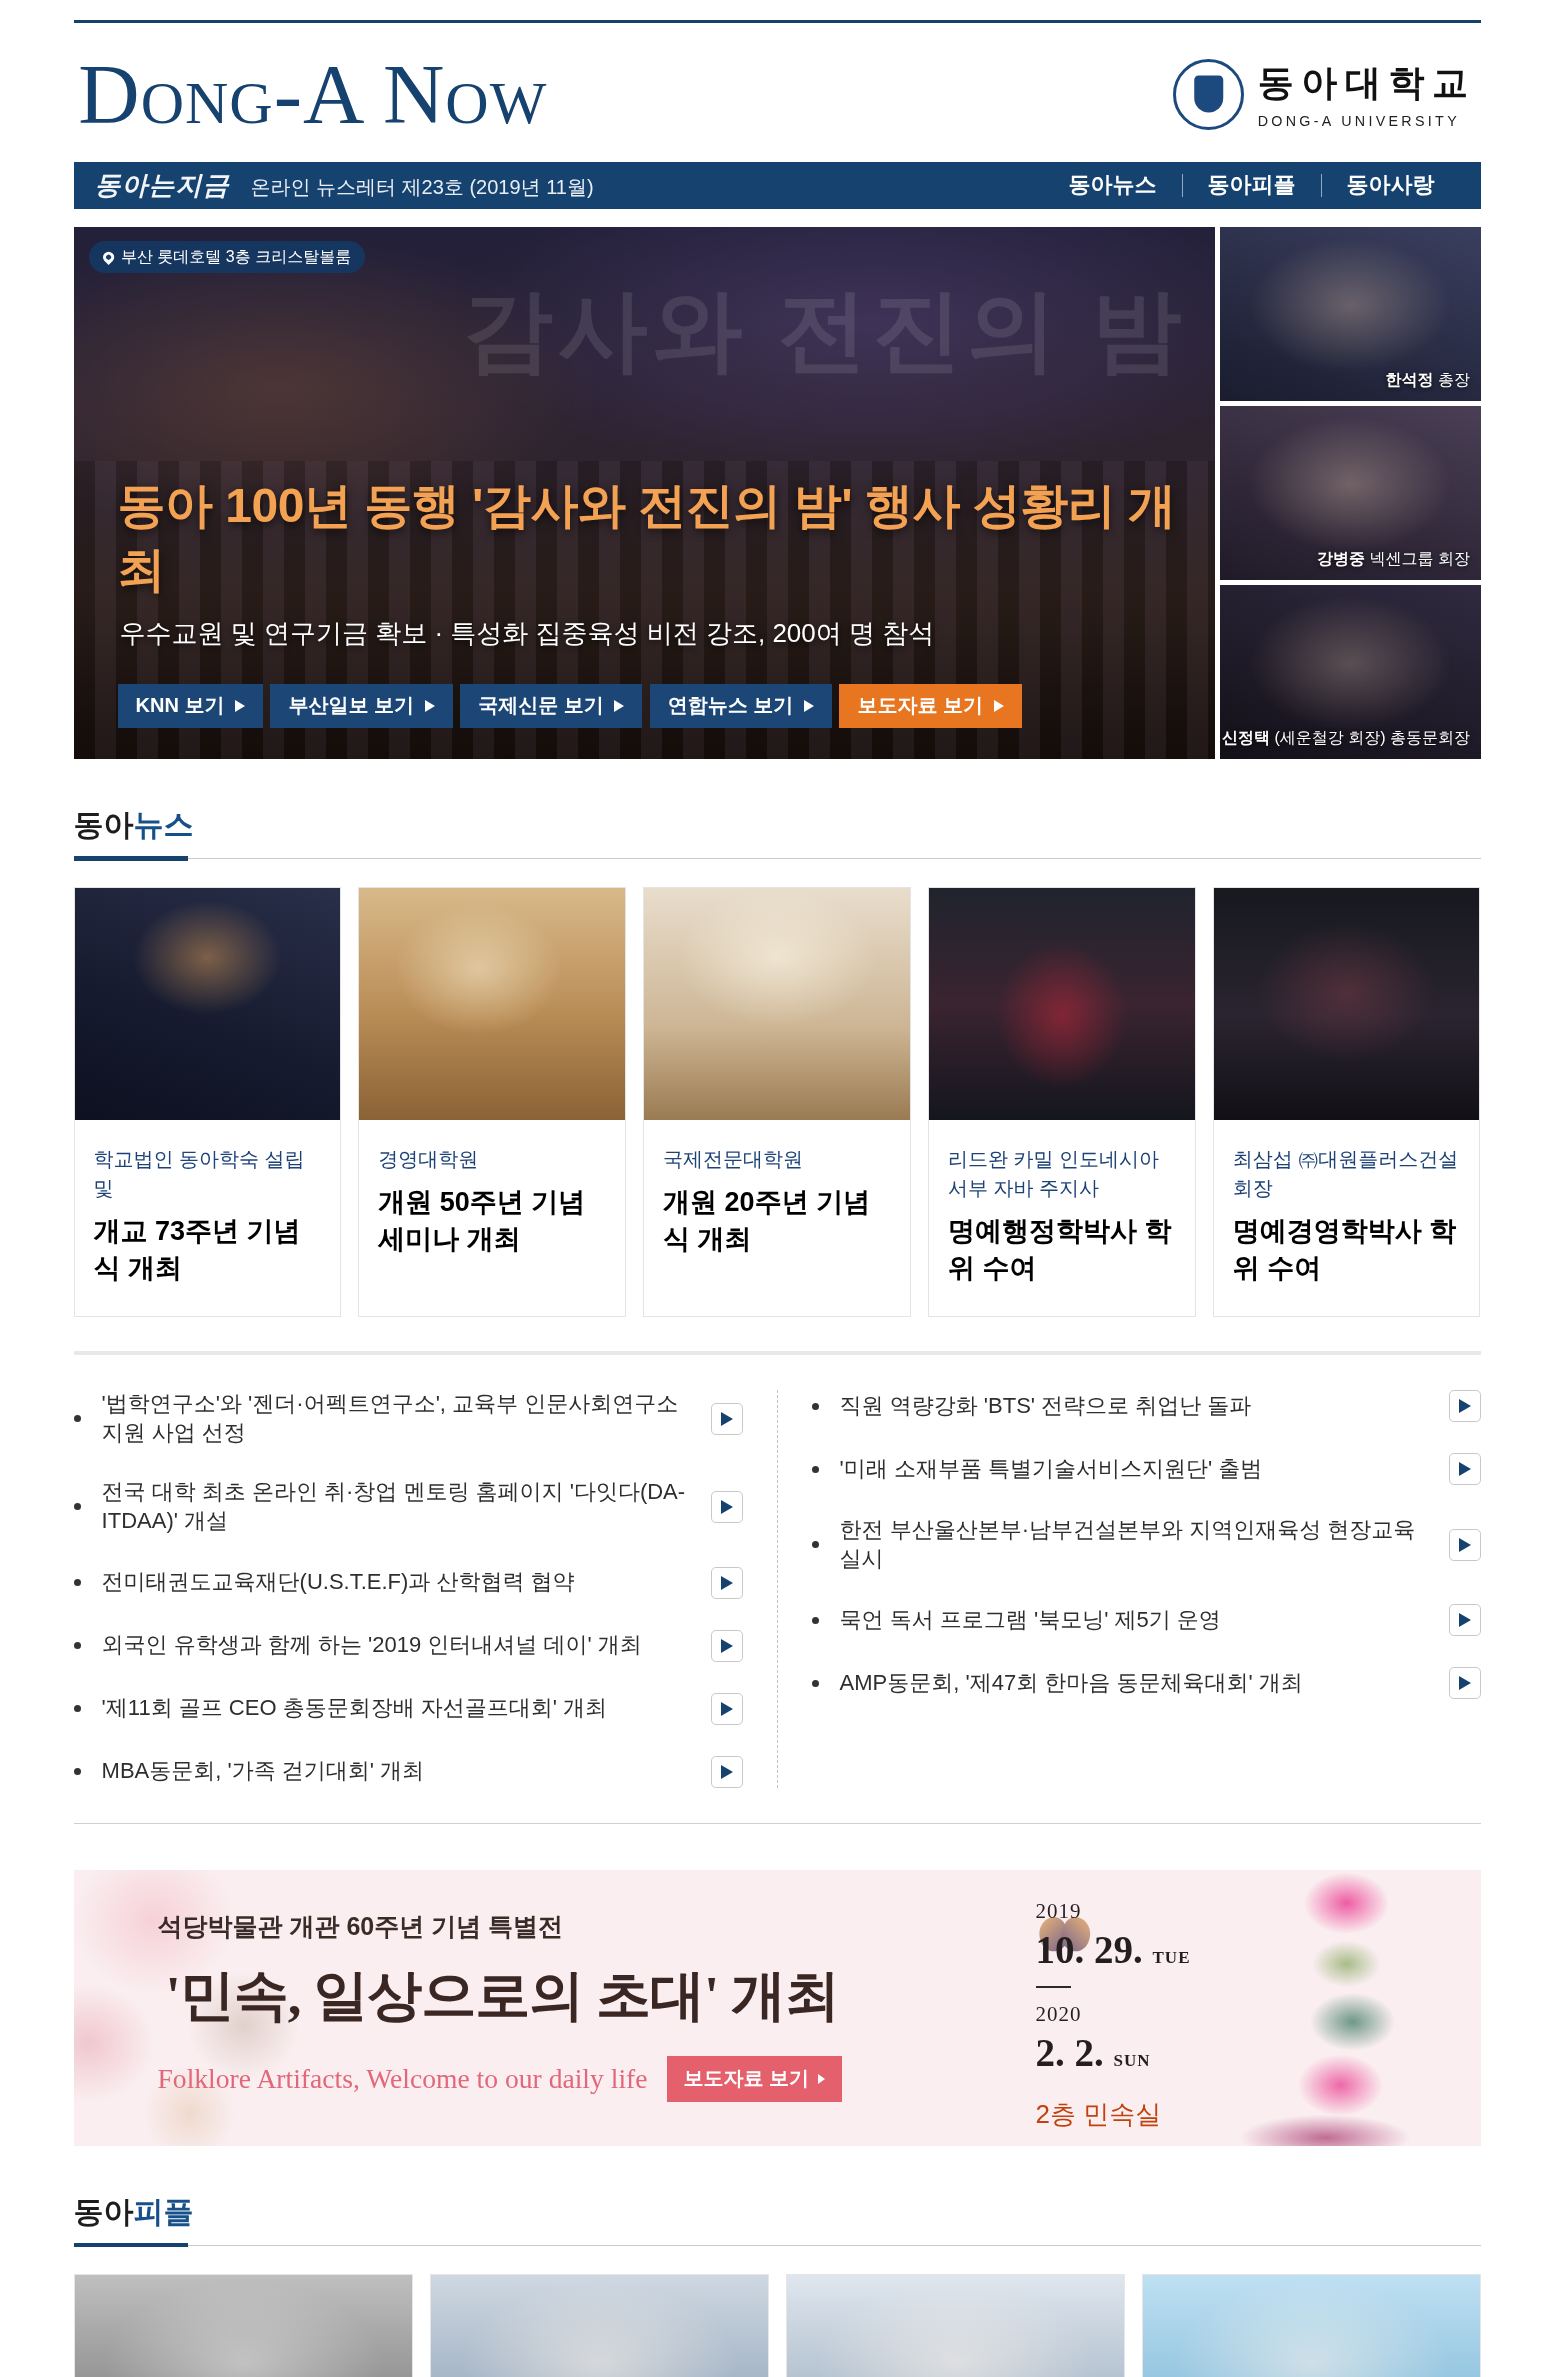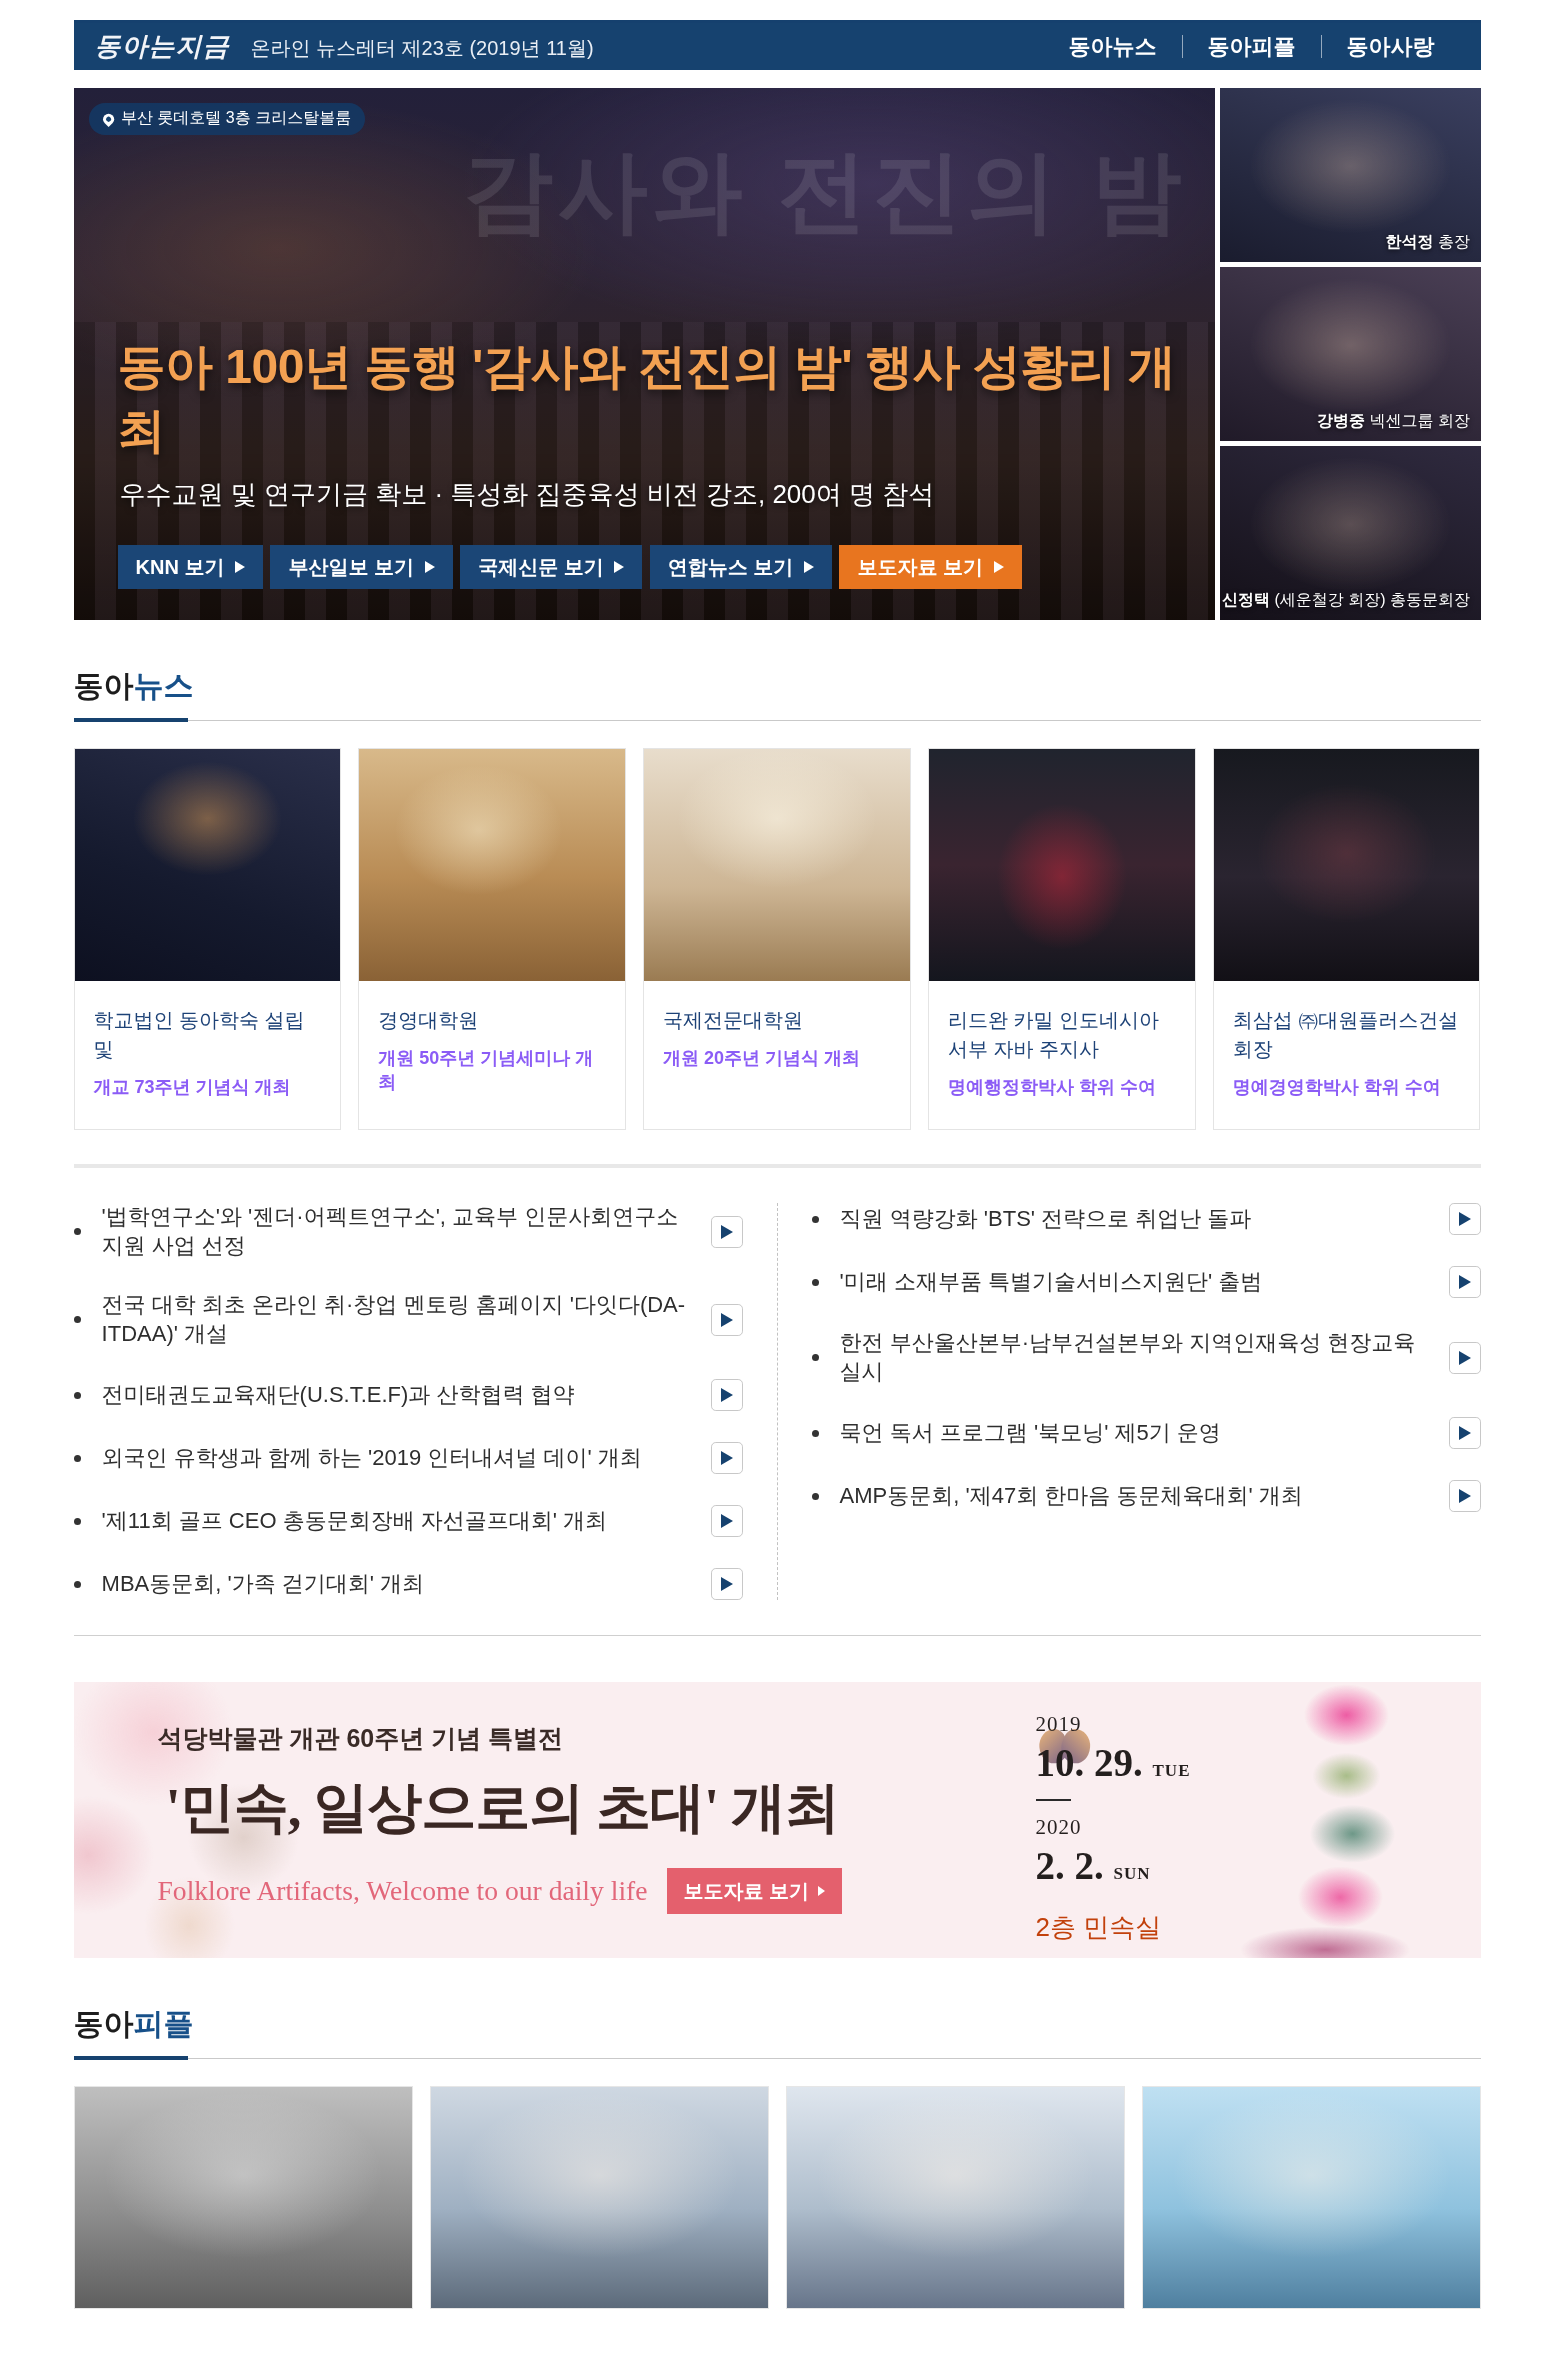--- a/index.html
+++ b/index.html
@@ -67,21 +67,21 @@
   .cards { margin-top: 27.6px; display: flex; gap: 17px; }
   .n-card { flex: 1; border: 0.5px solid #e4e4e4; background: #fff; cursor: pointer; }
   .n-img { height: 232px; }
   .n-img-1 { background: radial-gradient(40% 35% at 50% 30%, rgba(240,170,90,.45), transparent 70%), linear-gradient(200deg,#2a2f4a,#151a2e 60%,#0d1020); }
   .n-img-2 { background: radial-gradient(45% 40% at 45% 35%, rgba(250,240,210,.5), transparent 70%), linear-gradient(180deg,#d8b98a,#b98c55 55%,#8a6236); }
   .n-img-3 { background: radial-gradient(50% 40% at 50% 30%, rgba(255,250,235,.55), transparent 75%), linear-gradient(180deg,#e8ddcc,#cdb594 60%,#9a7b52); }
   .n-img-4 { background: radial-gradient(35% 45% at 50% 55%, rgba(190,40,60,.55), transparent 70%), linear-gradient(180deg,#20242e,#3a2430 50%,#14161e); }
   .n-img-5 { background: radial-gradient(45% 40% at 50% 45%, rgba(120,60,70,.5), transparent 75%), linear-gradient(180deg,#17191f,#2a2430 55%,#121016); }
   .n-cap { padding: 25px 19px 30px; }
   .n-line1 { font-size: 20px; color: #1d4277; line-height: 1.45; }
-  .n-line2 { font-size: 18px; color: #8b5cf6; font-weight: bold; margin-top: 10.5px; line-height: 1.35; }
+  .n-line2 { font-size: 27px; color: #000000; font-weight: bold; margin-top: 10.5px; line-height: 1.35; }
 
   
   .list-wrap { margin-top: 34px; border-top: 4.3px solid #e8e8e8; border-bottom: 1px solid #cfcfcf; padding: 35px 0; }
   .list-grid { display: flex; }
   .list-col { flex: 1; display: flex; flex-direction: column; gap: 31px; }
   .list-col.left { padding-right: 34px; }
   .list-col.right { padding-left: 34px; border-left: 1.4px dashed #c2c2c2; }
   .li-row { display: flex; align-items: center; gap: 21px; cursor: pointer; }
   .bullet { width: 7.1px; height: 7.1px; border-radius: 50%; background: #333; flex: none; }
   .li-text { flex: 1; font-size: 22px; color: #2e2e2e; line-height: 1.3; }
@@ -126,20 +126,30 @@
   .p-photo-2 { background: radial-gradient(55% 50% at 50% 40%, rgba(255,245,235,.5), transparent 75%), linear-gradient(180deg,#cfd8e2,#9fb0c2 55%,#5c6a7a); }
   .p-photo-3 { background: radial-gradient(55% 50% at 50% 40%, rgba(255,245,235,.5), transparent 75%), linear-gradient(180deg,#dfe6ee,#aebdcc 55%,#67758a); }
   .p-photo-4 { background: radial-gradient(55% 50% at 50% 40%, rgba(255,245,235,.5), transparent 75%), linear-gradient(180deg,#bfe0f2,#8fc2de 55%,#4f7f9f); }
 </style>
 </head>
 <body>
 
 <div class="container">
   <div class="top-rule"></div>
 
+  <div class="header-row">
+    <div class="logo">Dong-A Now</div>
+    <div class="univ">
+      <div class="emblem"></div>
+      <div class="univ-names">
+        <div class="univ-ko">동아대학교</div>
+        <div class="univ-en">DONG-A UNIVERSITY</div>
+      </div>
+    </div>
+  </div>
 
   <div class="nav">
     <div class="nav-left">
       <span class="nav-brand">동아는지금</span>
       <span class="nav-issue">온라인 뉴스레터 제23호 (2019년 11월)</span>
     </div>
     <div class="nav-menu">
       <span class="nav-item">동아뉴스</span>
       <span class="nav-sep"></span>
       <span class="nav-item">동아피플</span>

